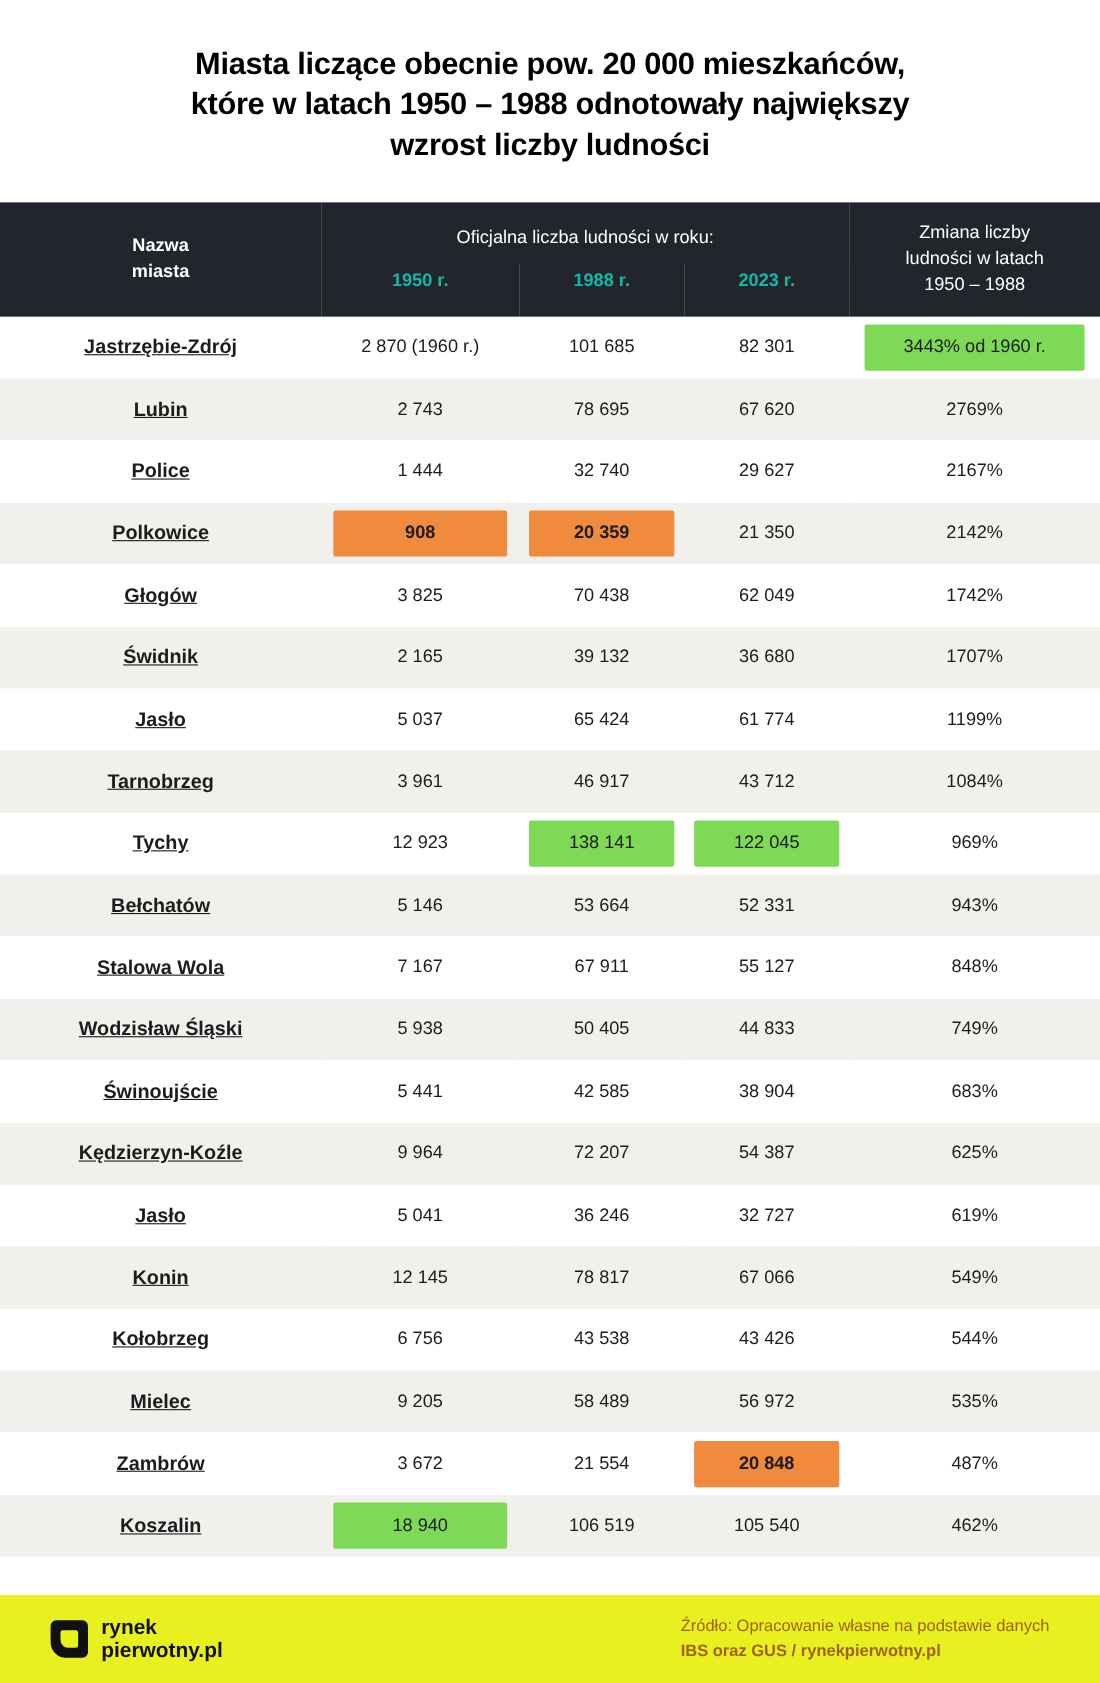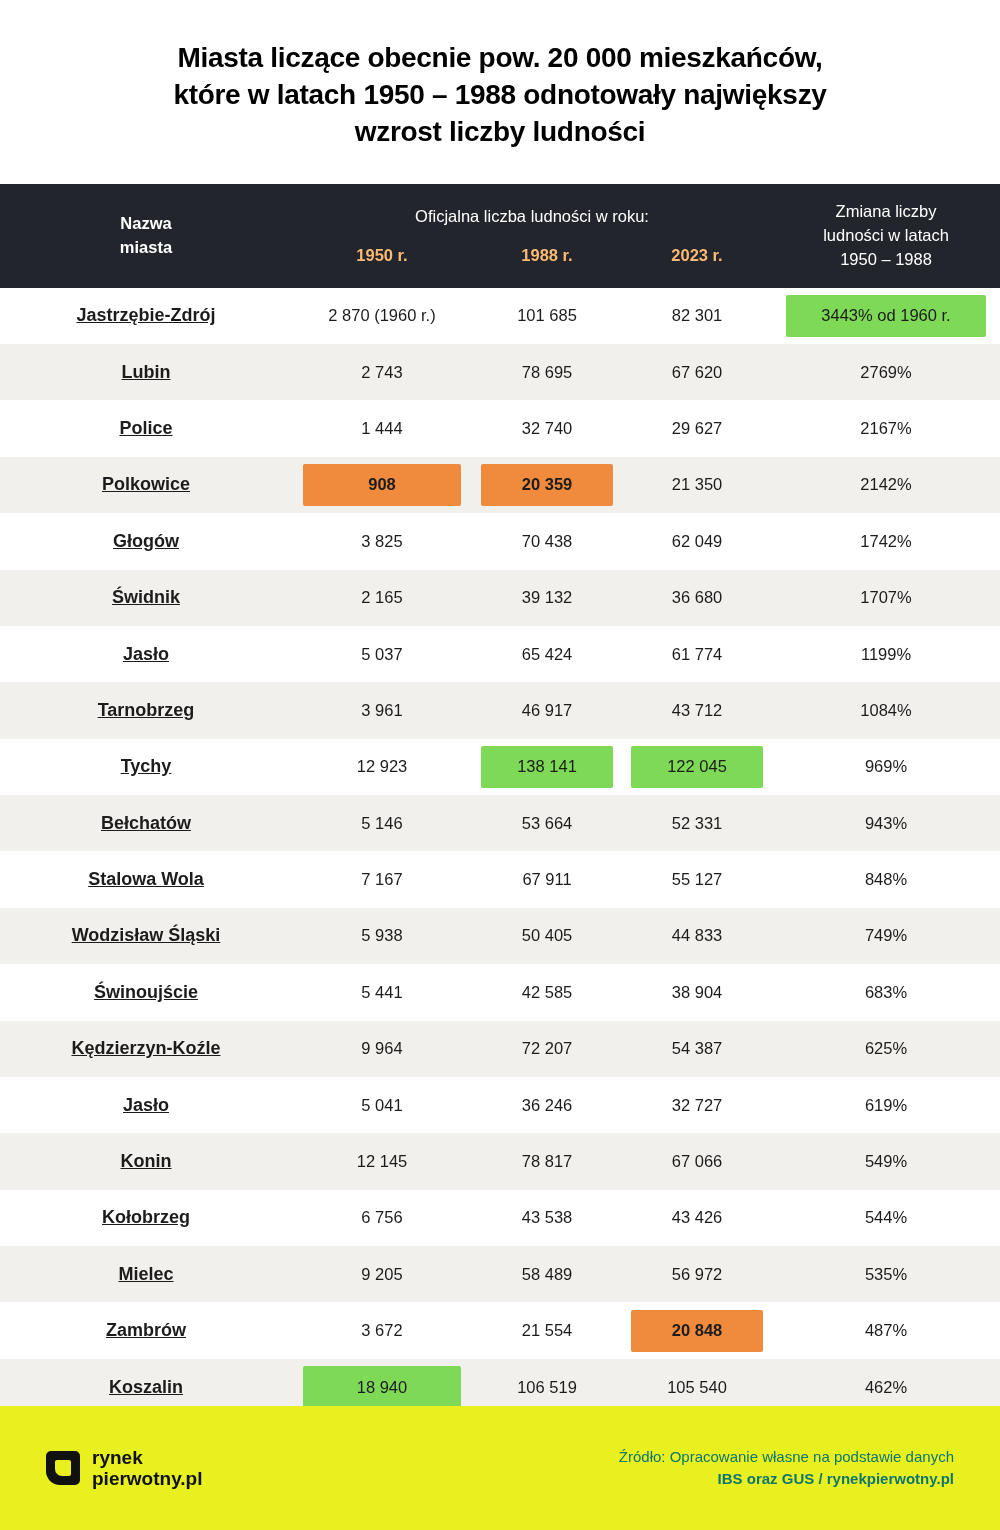--- a/index.html
+++ b/index.html
@@ -67,21 +67,21 @@
   .head-change {
     font-size: 16.5px;
     line-height: 1.45;
     font-weight: normal;
     padding: 16px 14px;
     white-space: pre-line;
     text-align: center;
   }
   .head-sub th {
     background: #22252b;
-    color: #fdba74;
+    color: #14b8a6;
     font-size: 16.5px;
     font-weight: bold;
     text-align: center;
     padding: 0 10px 16px 10px;
   }
   tbody td {
     height: 55px;
     font-size: 16.5px;
     text-align: center;
     padding: 0;
@@ -108,21 +108,21 @@
     width: 88%;
   }
   .hl-orange {
     background: #f08a3c;
     font-weight: bold;
     width: 88%;
   }
   .footer {
     margin-top: auto;
     background: #e8f020;
-    height: 124px;
+    height: 80px;
     display: flex;
     align-items: center;
     padding: 0 46px;
   }
   .logo {
     display: flex;
     align-items: center;
     gap: 12px;
   }
   .logo-mark {
@@ -142,23 +142,23 @@
   }
   .logo-text {
     font-size: 19px;
     font-weight: bold;
     line-height: 1.12;
     color: #111111;
     white-space: pre-line;
   }
   .source {
     margin-left: auto;
-    text-align: right;
+    text-align: left;
     font-size: 15px;
-    color: #0f766e;
+    color: #a16207;
     line-height: 1.5;
   }
   .source .strong { font-weight: bold; }
 </style>
 </head>
 <body>
 
 <div class="page">
 
   <div class="title">Miasta liczące obecnie pow. 20 000 mieszkańców,

